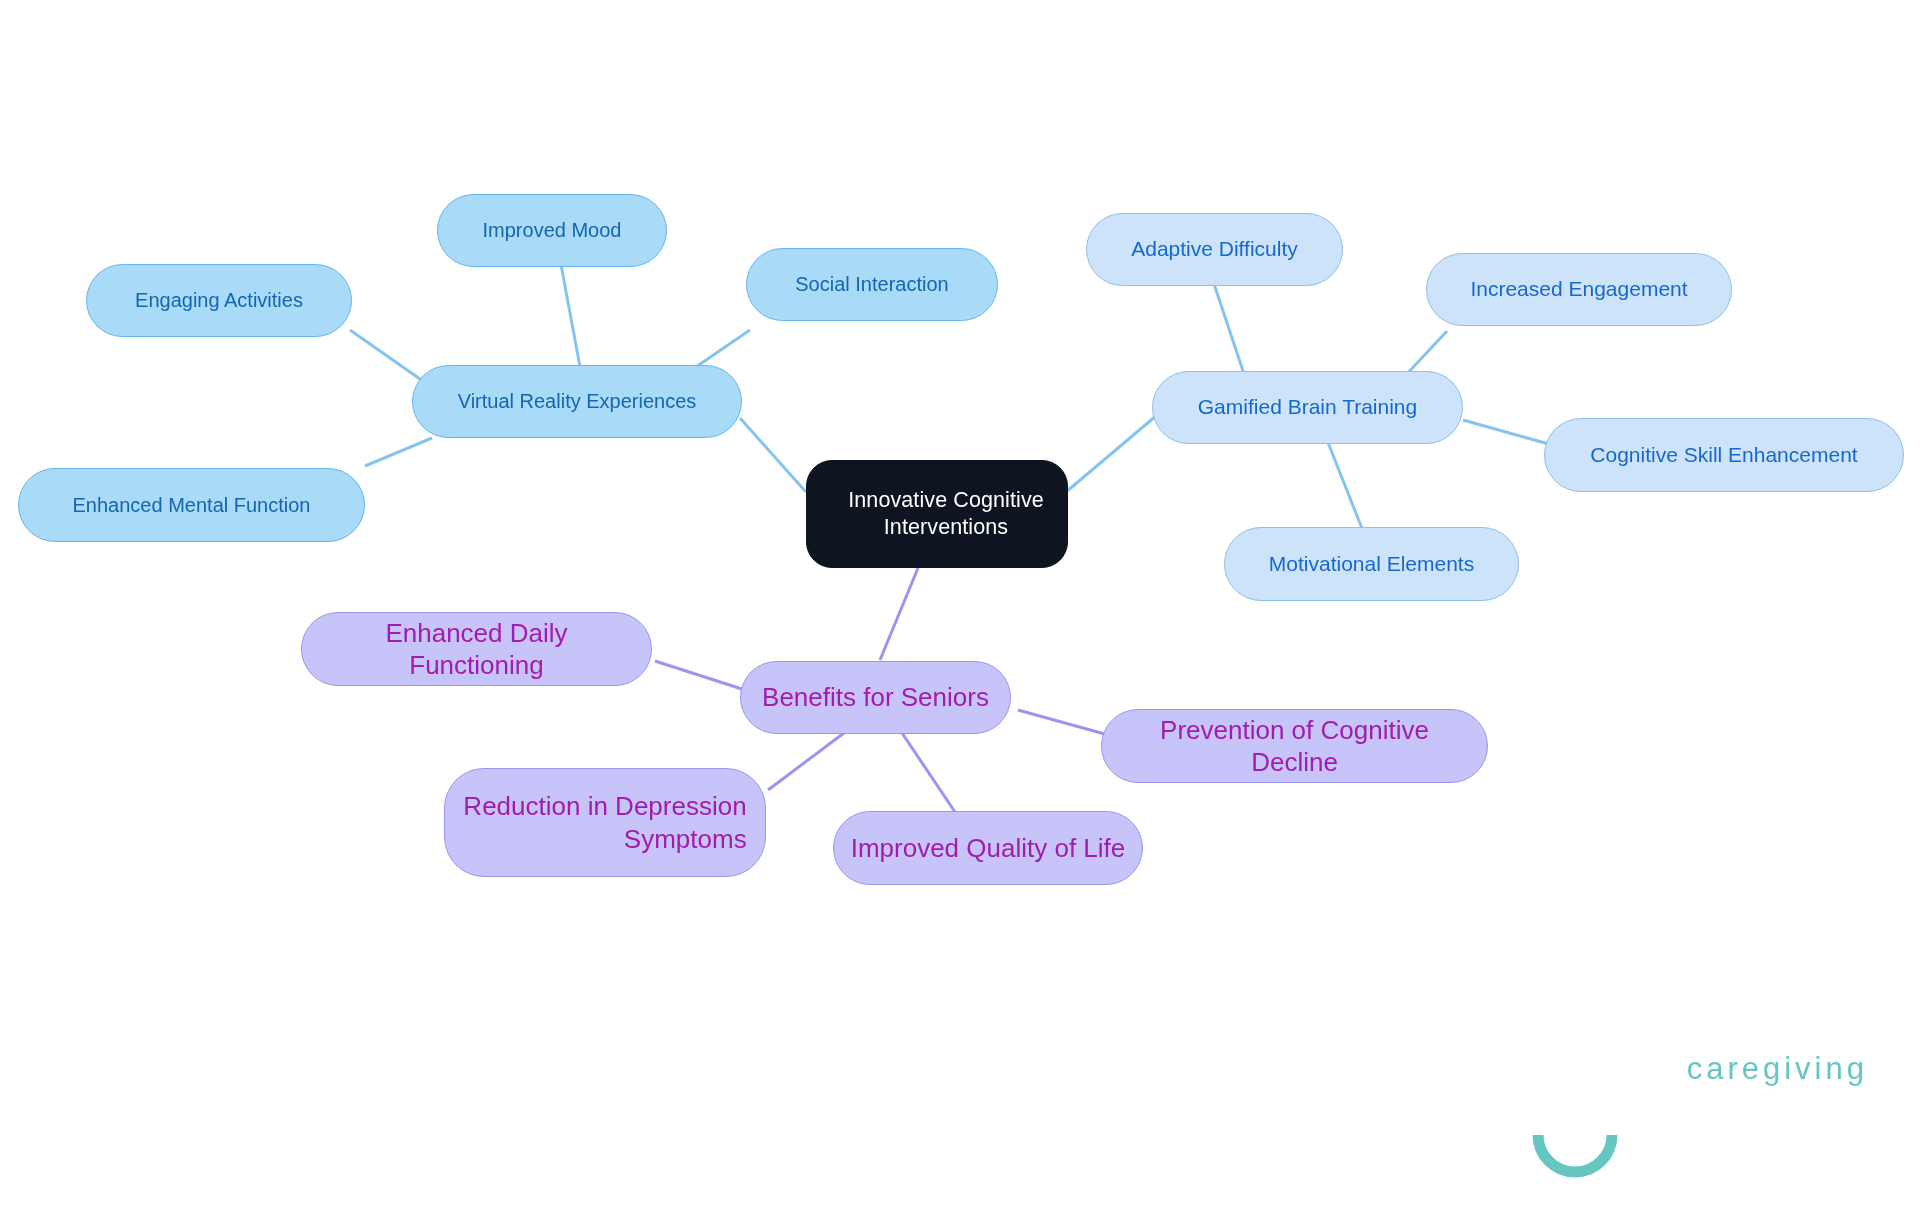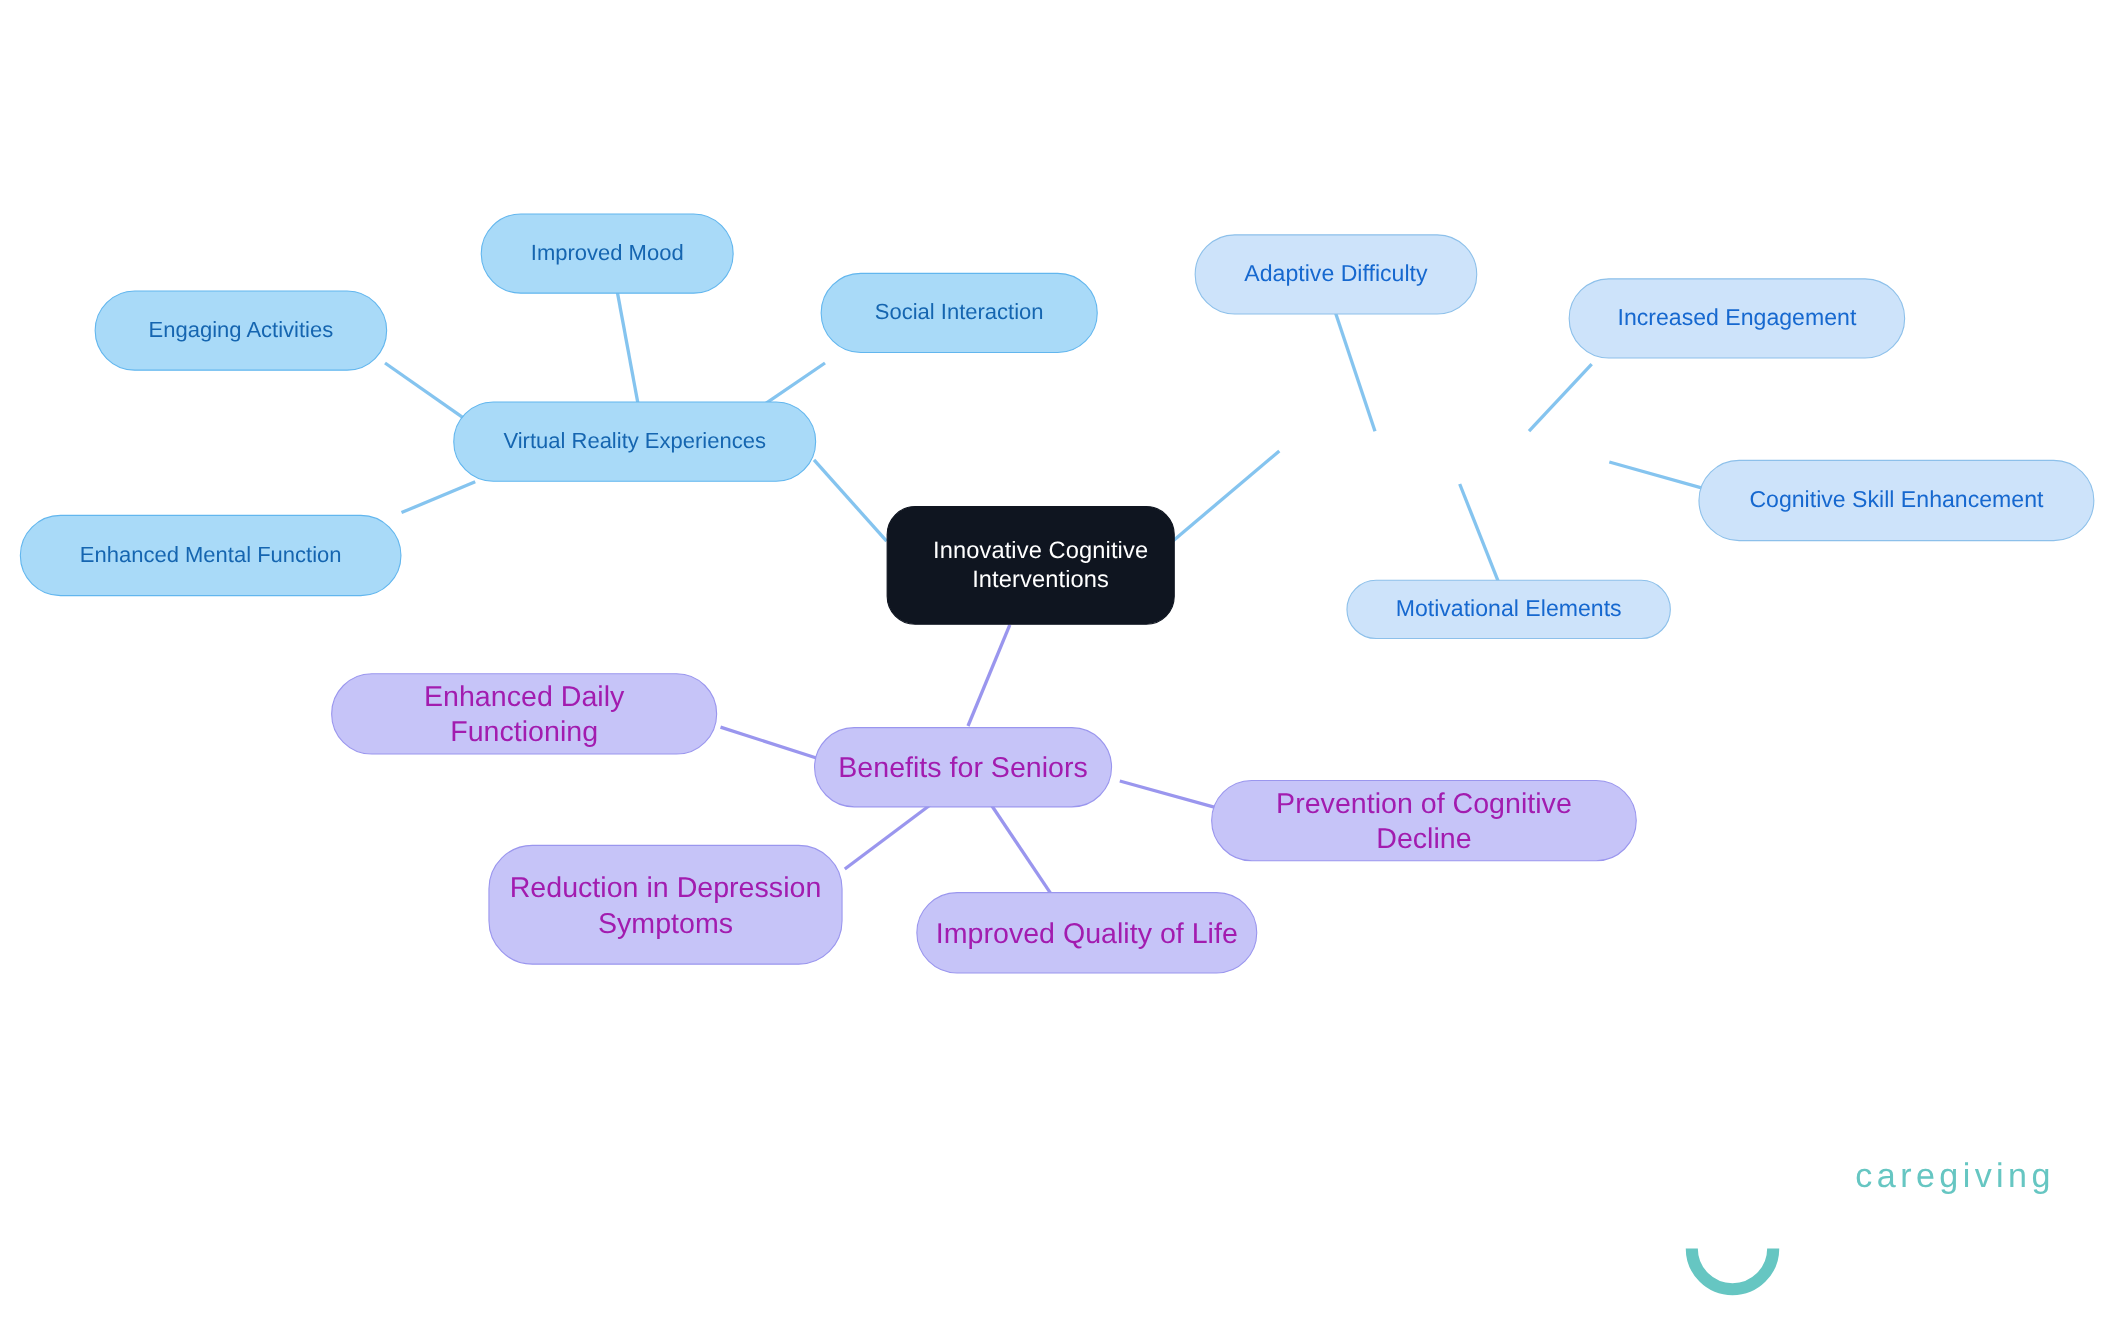--- a/index.html
+++ b/index.html
@@ -134,36 +134,37 @@
   <div class="node blue-a" style="left:412px; top:365px; width:330px; height:73px;">Virtual Reality Experiences</div>
 
   <div class="node blue-a" style="left:86px; top:264px; width:266px; height:73px;">Engaging Activities</div>
 
   <div class="node blue-a" style="left:437px; top:194px; width:230px; height:73px;">Improved Mood</div>
 
   <div class="node blue-a" style="left:746px; top:248px; width:252px; height:73px;">Social Interaction</div>
 
   <div class="node blue-a" style="left:18px; top:468px; width:347px; height:74px;text-align:right;">Enhanced Mental Function</div>
 
+  <div class="node blue-b" style="left:1152px; top:371px; width:311px; height:73px;">Gamified Brain Training</div>
 
   <div class="node blue-b" style="left:1086px; top:213px; width:257px; height:73px;">Adaptive Difficulty</div>
 
   <div class="node blue-b" style="left:1426px; top:253px; width:306px; height:73px;">Increased Engagement</div>
 
   <div class="node blue-b" style="left:1544px; top:418px; width:360px; height:74px;">Cognitive Skill Enhancement</div>
 
-  <div class="node blue-b" style="left:1224px; top:527px; width:295px; height:54px;">Motivational Elements</div>
+  <div class="node blue-b" style="left:1224px; top:527px; width:295px; height:74px;">Motivational Elements</div>
 
   <div class="node purple" style="left:740px; top:661px; width:271px; height:73px;">Benefits for Seniors</div>
 
   <div class="node purple" style="left:301px; top:612px; width:351px; height:74px;">Enhanced Daily Functioning</div>
 
   <div class="node purple" style="left:1101px; top:709px; width:387px; height:74px;">Prevention of Cognitive Decline</div>
 
-  <div class="node purple" style="left:444px; top:768px; width:322px; height:109px;">Reduction in Depression
+  <div class="node purple" style="left:444px; top:768px; width:322px; height:109px;text-align:right;">Reduction in Depression
 Symptoms</div>
 
   <div class="node purple" style="left:833px; top:811px; width:310px; height:74px;text-align:center;">Improved Quality of Life</div>
 
   <div id="logo">
     <div class="logo-sub lg-teal">caregiving</div>
     <svg id="smile" width="90" height="52" viewBox="0 0 90 52">
       <path d="M 8 2 A 37 37 0 0 0 82 2" stroke="#66c6c2" stroke-width="11" fill="none" stroke-linecap="butt"></path>
     </svg>
   </div>

